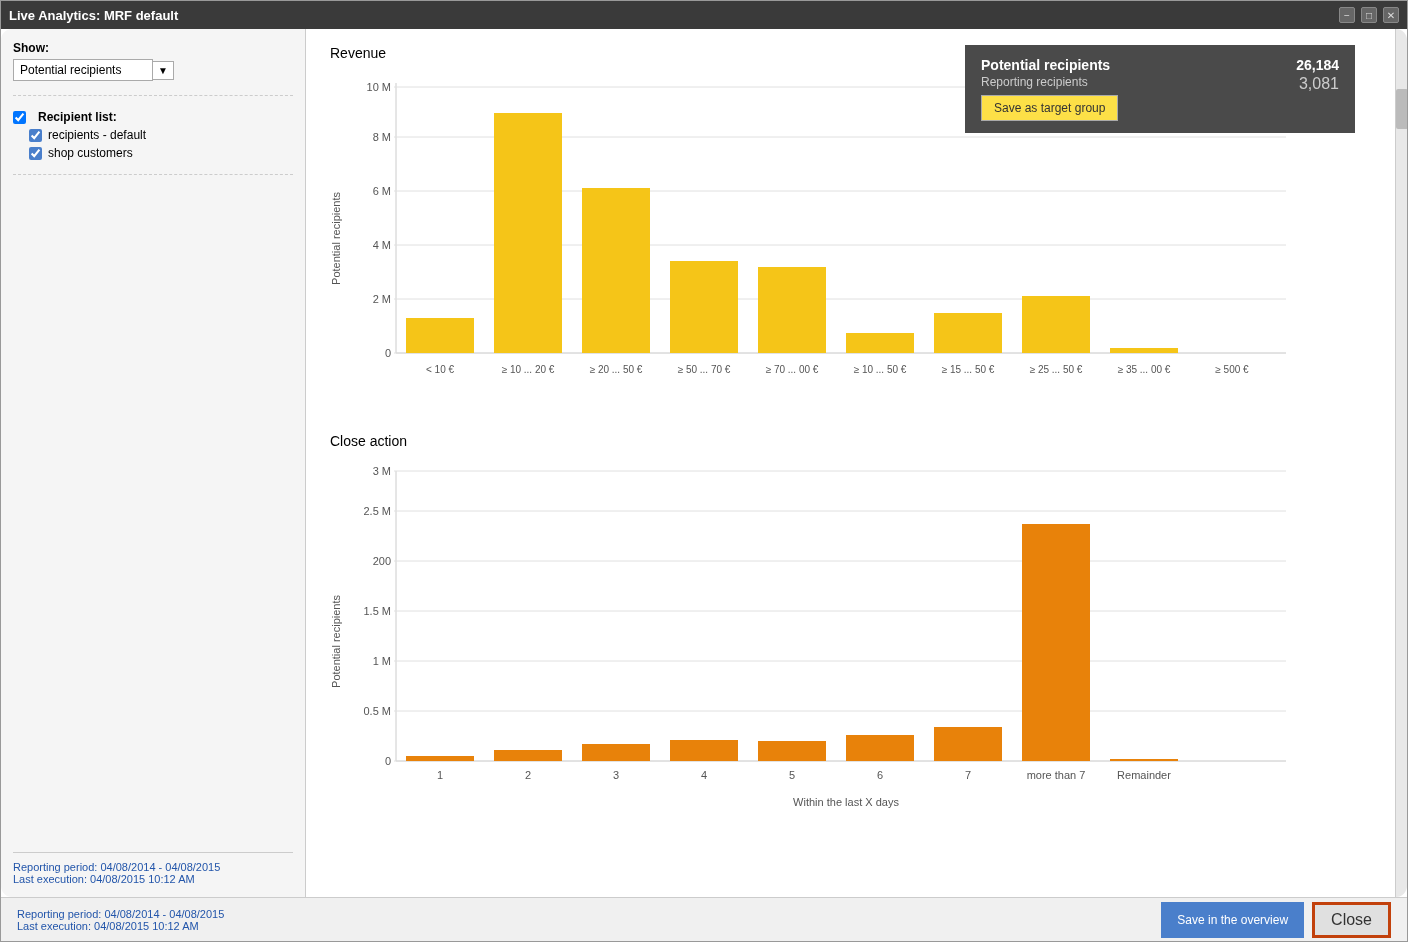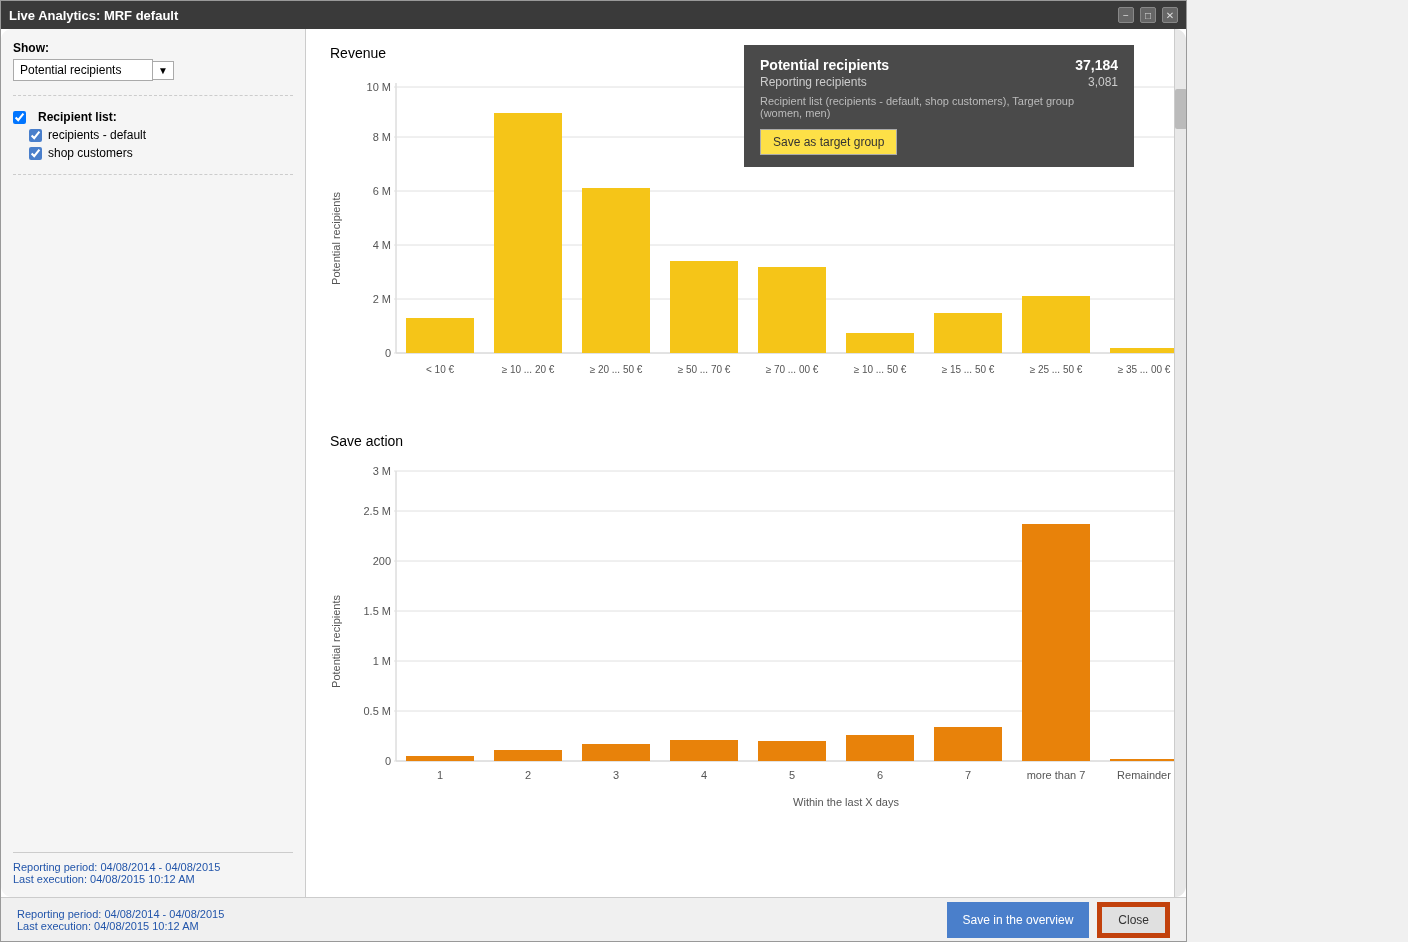--- a/index.html
+++ b/index.html
@@ -1,18 +1,18 @@
 <!DOCTYPE html>
 <html><head>
   <meta charset="utf-8">
   <style>
     * { box-sizing: border-box; margin: 0; padding: 0; }
     body { font-family: Arial, sans-serif; font-size: 12px; background: #f0f0f0; overflow: hidden; }
 
-    .window { width: 1187px; height: 942px; display: flex; flex-direction: column; border: 1px solid #999; background: #fff; }
+    .window { width: 1408px; height: 942px; display: flex; flex-direction: column; border: 1px solid #999; background: #fff; }
 
     .titlebar {
       background: #3a3a3a;
       color: #fff;
       padding: 0 8px;
       height: 28px;
       display: flex;
       align-items: center;
       justify-content: space-between;
       flex-shrink: 0;
@@ -103,21 +103,21 @@
       background: #4a4a4a;
       color: #fff;
       padding: 12px 16px;
       width: 390px;
       z-index: 10;
     }
     .info-box-row { display: flex; justify-content: space-between; margin-bottom: 2px; }
     .info-box-title { font-size: 14px; font-weight: bold; }
     .info-box-value { font-size: 14px; font-weight: bold; }
     .info-box-subtitle { font-size: 12px; color: #ccc; }
-    .info-box-subtitle-value { font-size: 12px; color: #ccc; margin-left: 36px; }
+    .info-box-subtitle-value { font-size: 16px; color: #ccc; margin-left: 36px; }
     .info-box-desc { font-size: 11px; color: #bbb; margin: 6px 0 10px 0; }
     .save-target-btn {
       background: #fde047;
       color: #333;
       border: 1px solid #aaa;
       padding: 5px 12px;
       font-size: 12px;
       cursor: pointer;
     }
 
@@ -144,23 +144,23 @@
       color: #fff;
       border: none;
       padding: 6px 16px;
       font-size: 12px;
       cursor: pointer;
       text-align: right;
     }
     .btn-close {
       background: #e0e0e0;
       color: #333;
-      border: 5px solid #c2410c;
+      border: 3px solid #c2410c;
       padding: 6px 16px;
-      font-size: 12px;
+      font-size: 16px;
       cursor: pointer;
     }
   </style>
 </head>
 <body>
 
 <div class="window">
 
   <div class="titlebar">
     <span class="titlebar-title">Live Analytics: MRF default</span>
@@ -222,27 +222,26 @@
           <span>Last execution: </span><span style="color:#2255aa">04/08/2015 10:12 AM</span>
         </div>
       </div>
     </div>
 
     <div class="content-area">
 
       <div class="info-box">
         <div class="info-box-row">
           <span class="info-box-title">Potential recipients</span>
-          <span class="info-box-value">37,184</span>
+          <span class="info-box-value">26,184</span>
         </div>
         <div class="info-box-row">
           <span class="info-box-subtitle">Reporting recipients</span>
           <span class="info-box-subtitle-value">3,081</span>
         </div>
-        <div class="info-box-desc">Recipient list (recipients - default, shop customers), Target group (women, men)</div>
         <button class="save-target-btn">Save as target group</button>
       </div>
 
       <div class="chart-section">
         <div class="chart-title">Revenue</div>
         <div style="display:flex; align-items:stretch;">
           <div style="display:flex; align-items:center; margin-right:4px;">
             <span style="writing-mode:vertical-rl; transform:rotate(180deg); font-size:11px; color:#555; white-space:nowrap;">Potential recipients</span>
           </div>
           <svg class="chart-svg" width="950" height="330" viewBox="0 0 950 330">
@@ -289,21 +288,21 @@
             <text x="534" y="300" text-anchor="middle" font-size="10" fill="#555">≥ 10 ... 50 €</text>
             <text x="622" y="300" text-anchor="middle" font-size="10" fill="#555">≥ 15 ... 50 €</text>
             <text x="710" y="300" text-anchor="middle" font-size="10" fill="#555">≥ 25 ... 50 €</text>
             <text x="798" y="300" text-anchor="middle" font-size="10" fill="#555">≥ 35 ... 00 €</text>
             <text x="886" y="300" text-anchor="middle" font-size="10" fill="#555">≥ 500 €</text>
           </svg>
         </div>
       </div>
 
       <div class="chart-section">
-        <div class="chart-title">Save action</div>
+        <div class="chart-title">Close action</div>
         <div style="display:flex; align-items:stretch;">
           <div style="display:flex; align-items:center; margin-right:4px;">
             <span style="writing-mode:vertical-rl; transform:rotate(180deg); font-size:11px; color:#555; white-space:nowrap;">Potential recipients</span>
           </div>
           <svg class="chart-svg" width="950" height="360" viewBox="0 0 950 360">
 
             <line x1="50" y1="10" x2="50" y2="300" stroke="#ccc" stroke-width="1"></line>
             <line x1="50" y1="300" x2="940" y2="300" stroke="#ccc" stroke-width="1"></line>
 
             <text x="45" y="304" text-anchor="end" font-size="11" fill="#555">0</text>

